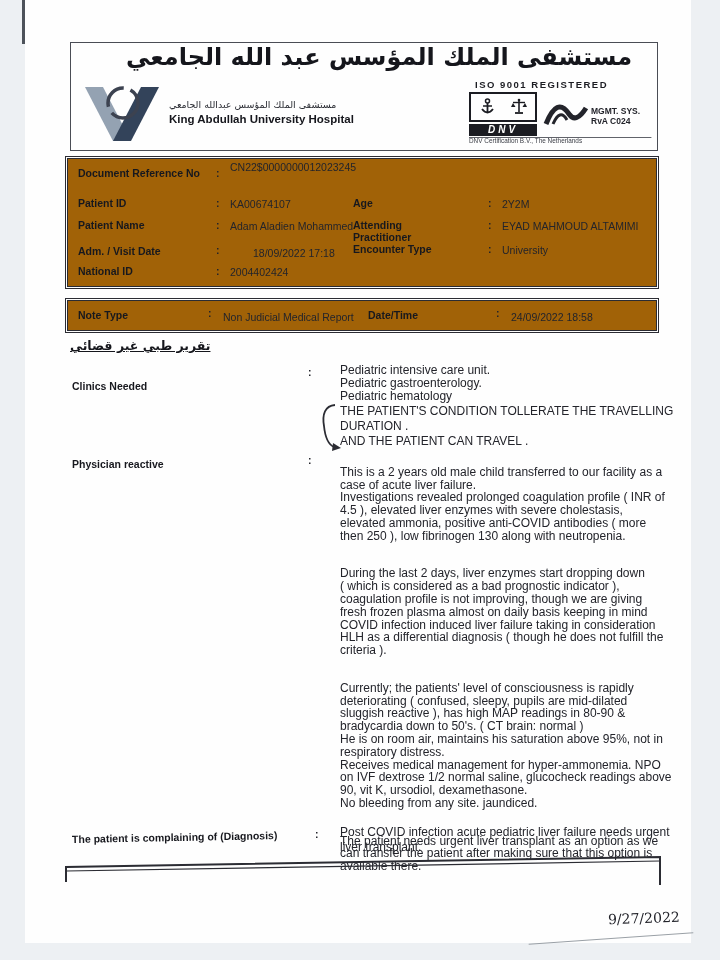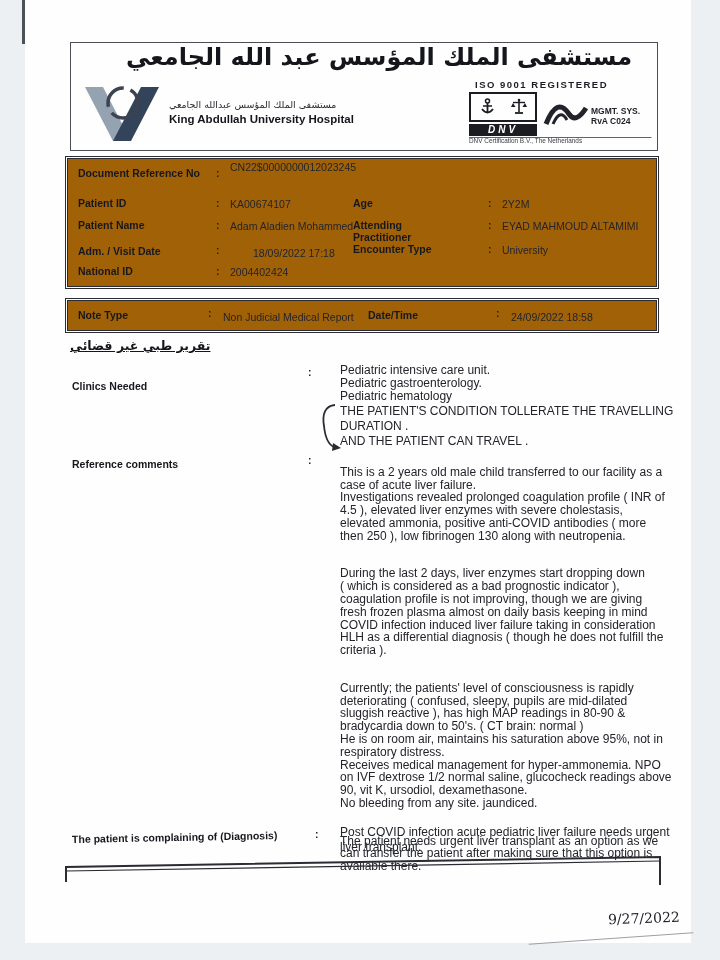--- a/index.html
+++ b/index.html
@@ -160,21 +160,21 @@
     <div style="position:absolute;left:294px;top:402px;">
       <svg width="24" height="50" viewBox="0 0 24 50">
         <path d="M16,3 C6,4 3,12 5,24 C6,34 8,42 15,45" fill="none" stroke="#2b2c33" stroke-width="1.8"></path>
         <polygon points="14,41 22,46 13,49" fill="#2b2c33"></polygon>
       </svg>
     </div>
     <div class="f pre" style="left:315px;top:404px;width:345px;line-height:15px;">THE PATIENT'S CONDITION TOLLERATE THE TRAVELLING
 DURATION .
 AND THE PATIENT CAN TRAVEL .</div>
 
-    <div class="f lbl" style="left:47px;top:458px;">Reference comments</div>
+    <div class="f lbl" style="left:47px;top:458px;">Physician reactive</div>
     <div class="f col" style="left:283px;top:454px;">:</div>
     <div class="f pre" style="left:315px;top:453px;width:350px;">
       <p class="para">This is a 2 years old male child transferred to our facility as a
 case of acute liver failure.
 Investigations revealed prolonged coagulation profile ( INR of
 4.5 ), elevated liver enzymes with severe cholestasis,
 elevated ammonia, positive anti-COVID antibodies ( more
 then 250 ), low fibrinogen 130 along with neutropenia.</p>
       <p class="para">During the last 2 days, liver enzymes start dropping down
 ( which is considered as a bad prognostic indicator ),

